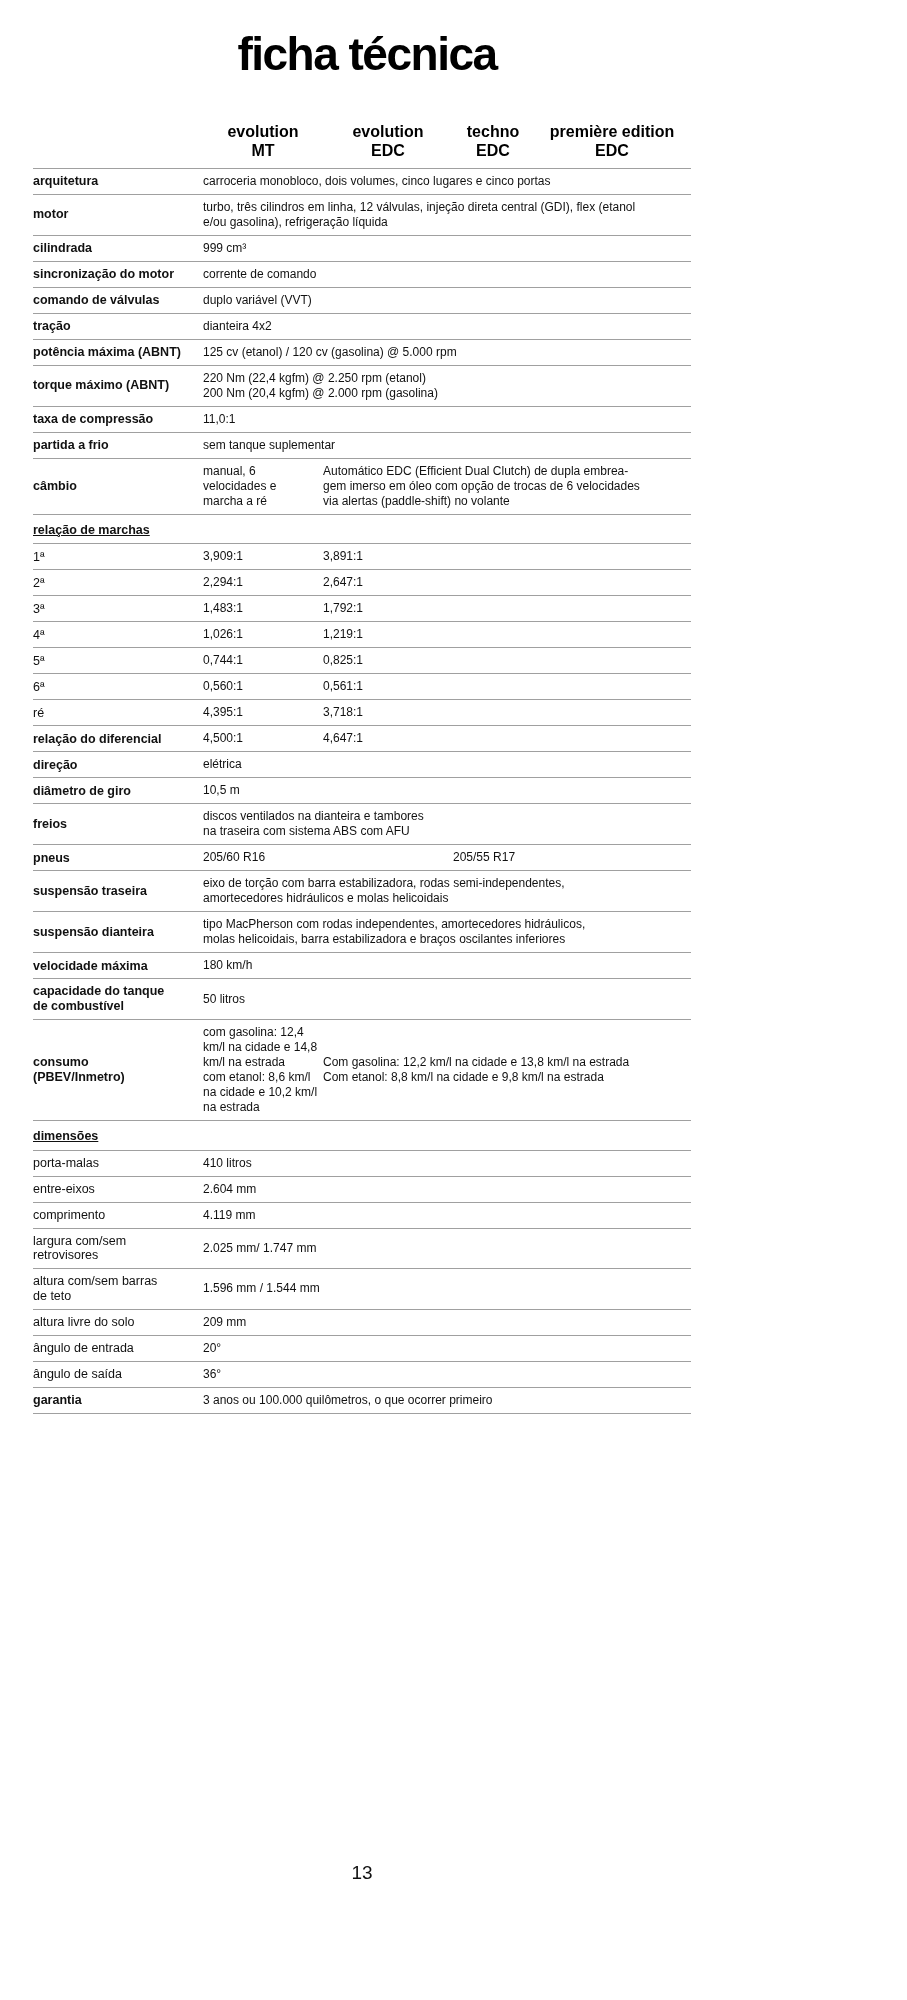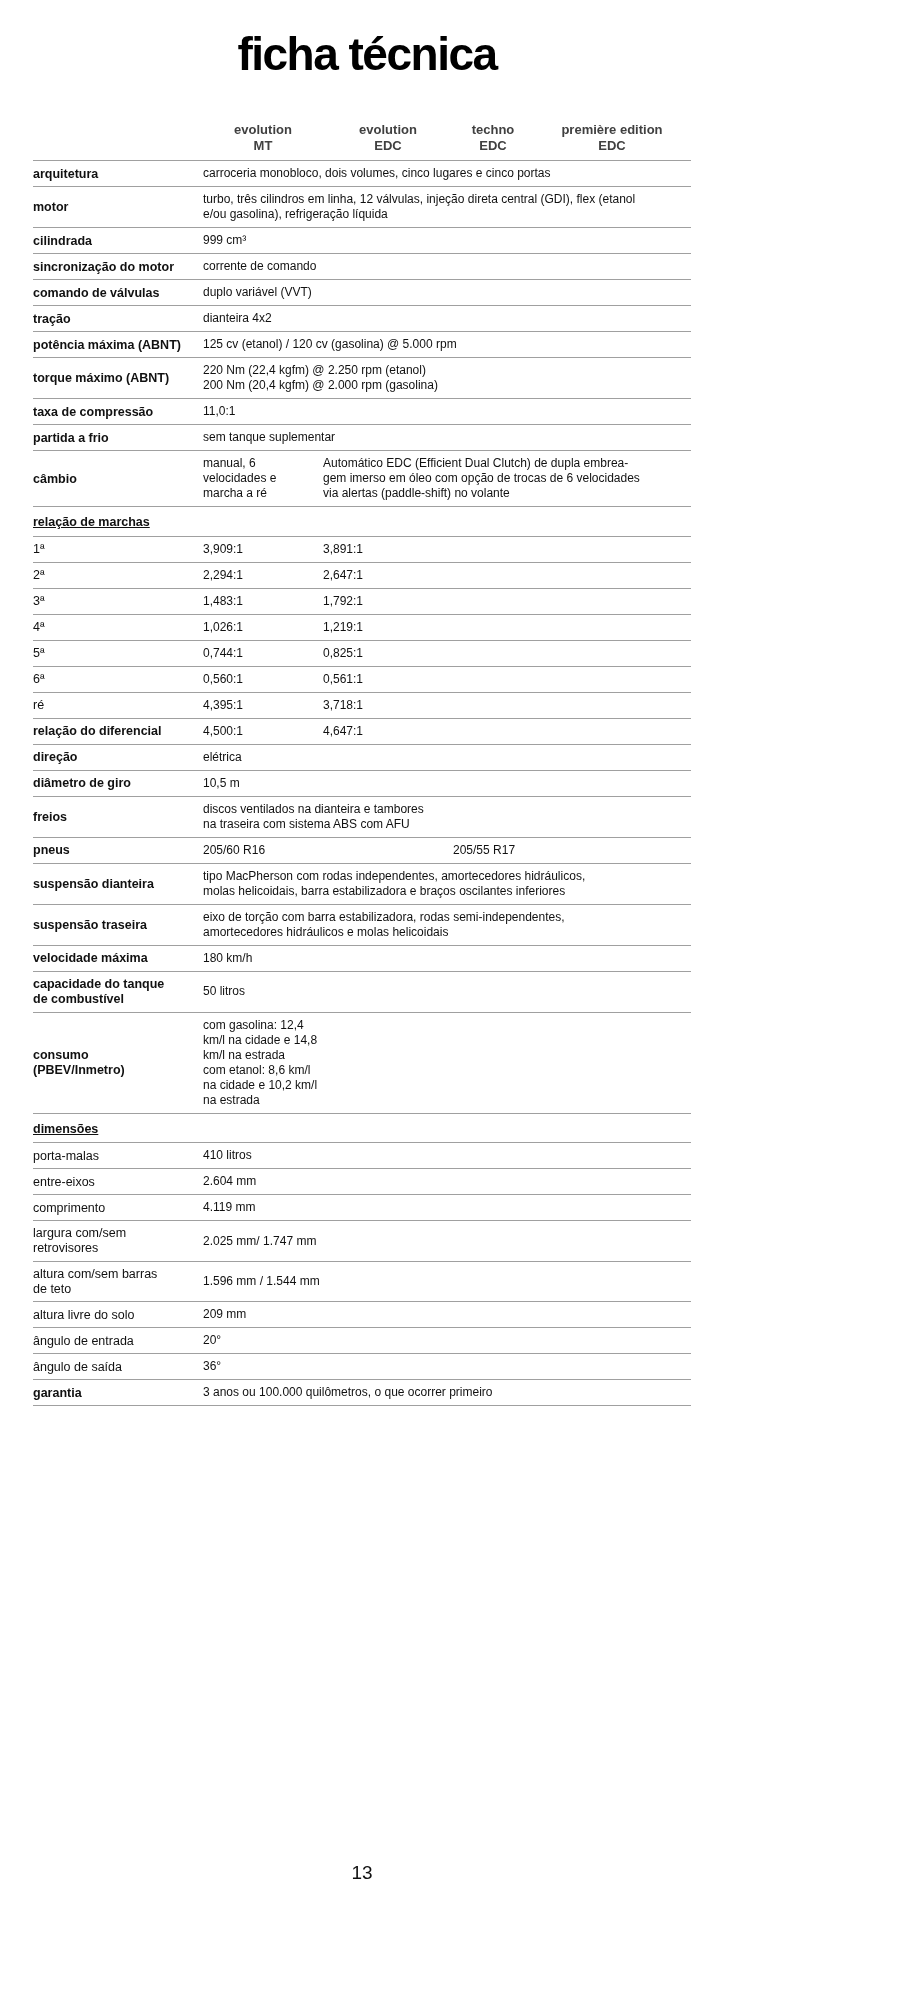--- a/index.html
+++ b/index.html
@@ -33,23 +33,23 @@
     display: grid;
     grid-template-columns: 170px 120px 130px 80px 158px;
     align-items: end;
     margin-top: 44px;
     padding-bottom: 7px;
     border-bottom: 1px solid #a0a0a0;
   }
   .col-head {
     text-align: center;
     font-weight: 700;
-    font-size: 13px;
+    font-size: 16px;
     line-height: 1.2;
-    color: #404040;
+    color: #000000;
   }
   .row {
     display: grid;
     grid-template-columns: 170px 120px 130px 80px 158px;
     align-items: center;
     border-bottom: 1px solid #a0a0a0;
     padding: 5px 0;
     min-height: 25px;
   }
   .row.section { padding: 8px 0 6px; text-decoration: underline; }
@@ -216,47 +216,49 @@
         <div class="label bold">freios</div>
         <div class="val all">discos ventilados na dianteira e tambores
 na traseira com sistema ABS com AFU</div>
       </div>
       <div class="row">
         <div class="label bold">pneus</div>
         <div class="val hl">205/60 R16</div>
         <div class="val hr">205/55 R17</div>
       </div>
       <div class="row">
+        <div class="label bold">suspensão traseira</div>
+        <div class="val all">eixo de torção com barra estabilizadora, rodas semi-independentes,
+amortecedores hidráulicos e molas helicoidais</div>
+      </div>
+      <div class="row">
         <div class="label bold">suspensão dianteira</div>
         <div class="val all">tipo MacPherson com rodas independentes, amortecedores hidráulicos,
 molas helicoidais, barra estabilizadora e braços oscilantes inferiores</div>
-      </div>
-      <div class="row">
-        <div class="label bold">suspensão traseira</div>
-        <div class="val all">eixo de torção com barra estabilizadora, rodas semi-independentes,
-amortecedores hidráulicos e molas helicoidais</div>
       </div>
       <div class="row">
         <div class="label bold">velocidade máxima</div>
         <div class="val all">180 km/h</div>
       </div>
       <div class="row">
         <div class="label bold">capacidade do tanque
 de combustível</div>
         <div class="val all">50 litros</div>
       </div>
       <div class="row">
         <div class="label bold">consumo
 (PBEV/Inmetro)</div>
         <div class="val c1">com gasolina: 12,4
 km/l na cidade e 14,8
 km/l na estrada
 com etanol: 8,6 km/l
 na cidade e 10,2 km/l
 na estrada</div>
+        <div class="val rest">Com gasolina: 12,2 km/l na cidade e 13,8 km/l na estrada
+Com etanol: 8,8 km/l na cidade e 9,8 km/l na estrada</div>
       </div>
       <div class="row section">
         <div class="label bold">dimensões</div>
       </div>
       <div class="row">
         <div class="label">porta-malas</div>
         <div class="val all">410 litros</div>
       </div>
       <div class="row">
         <div class="label">entre-eixos</div>

